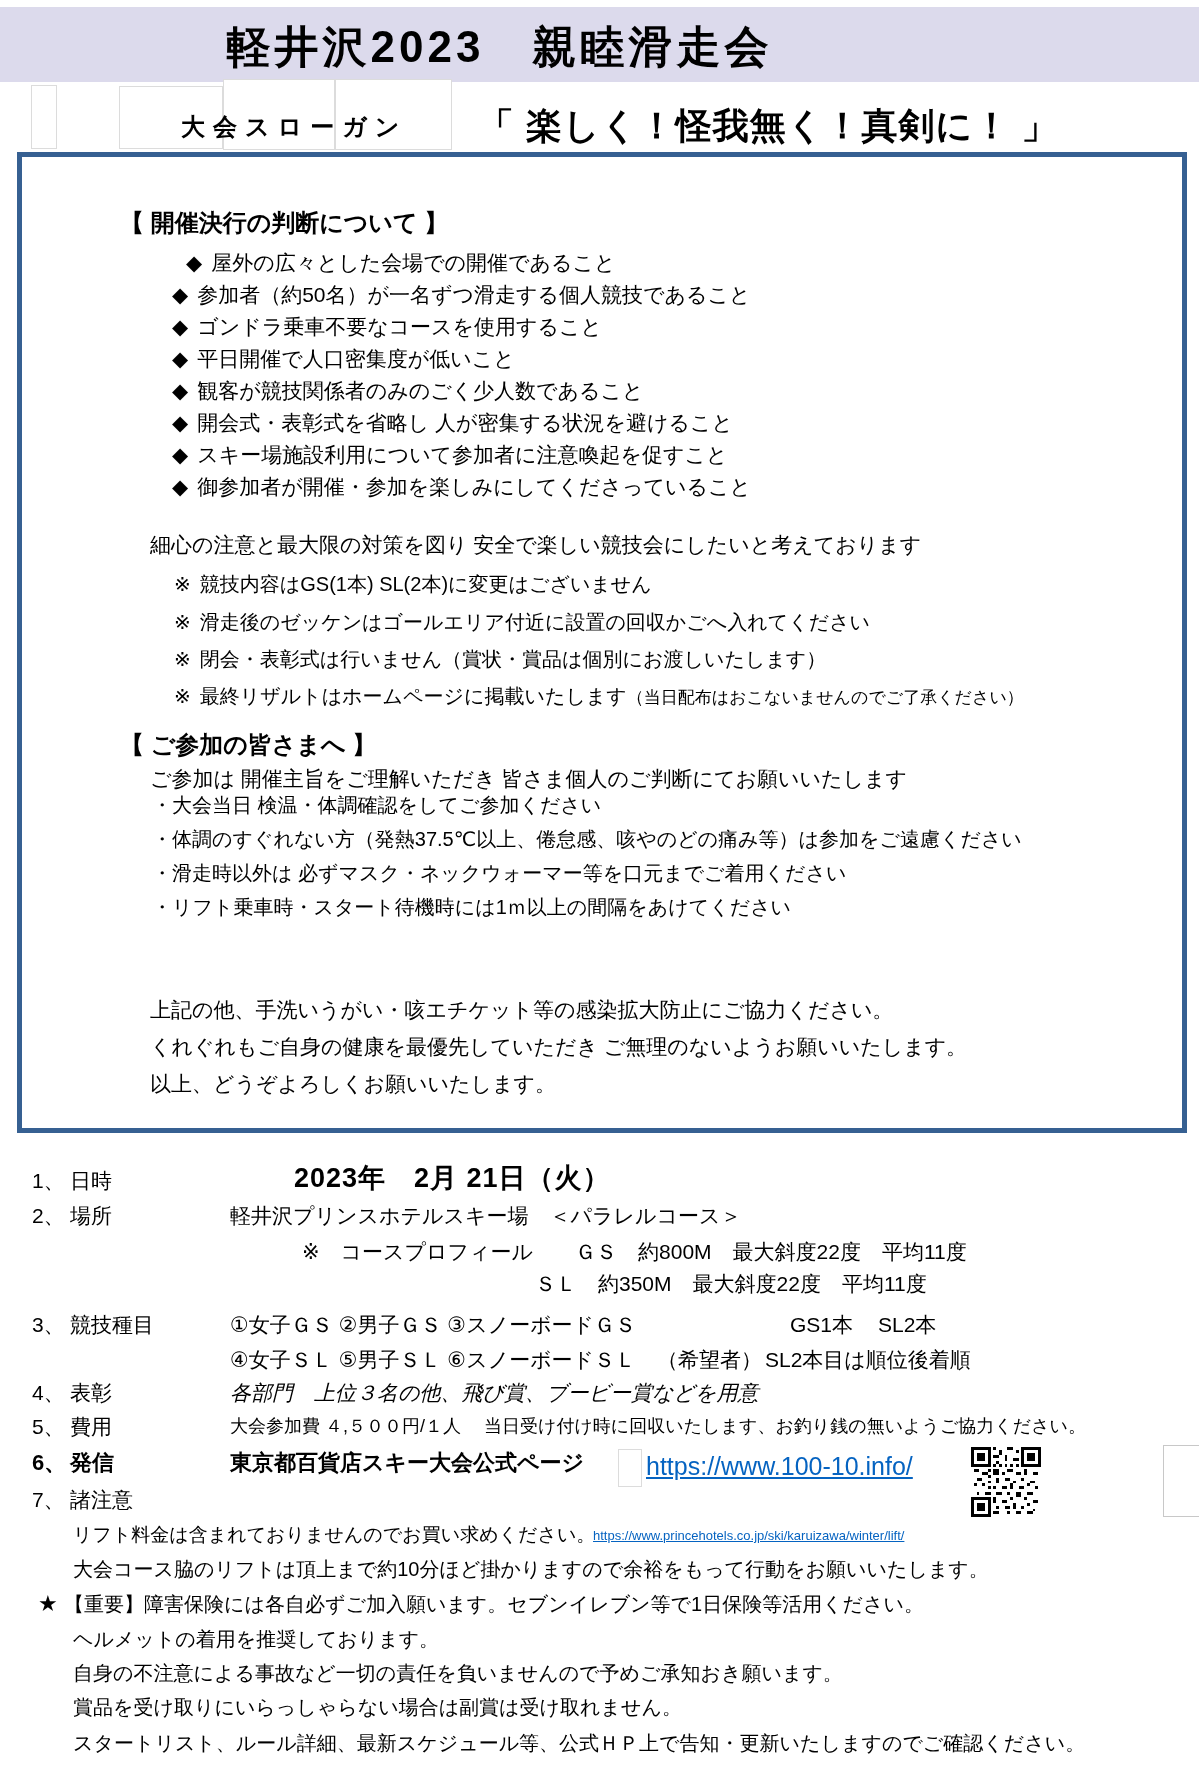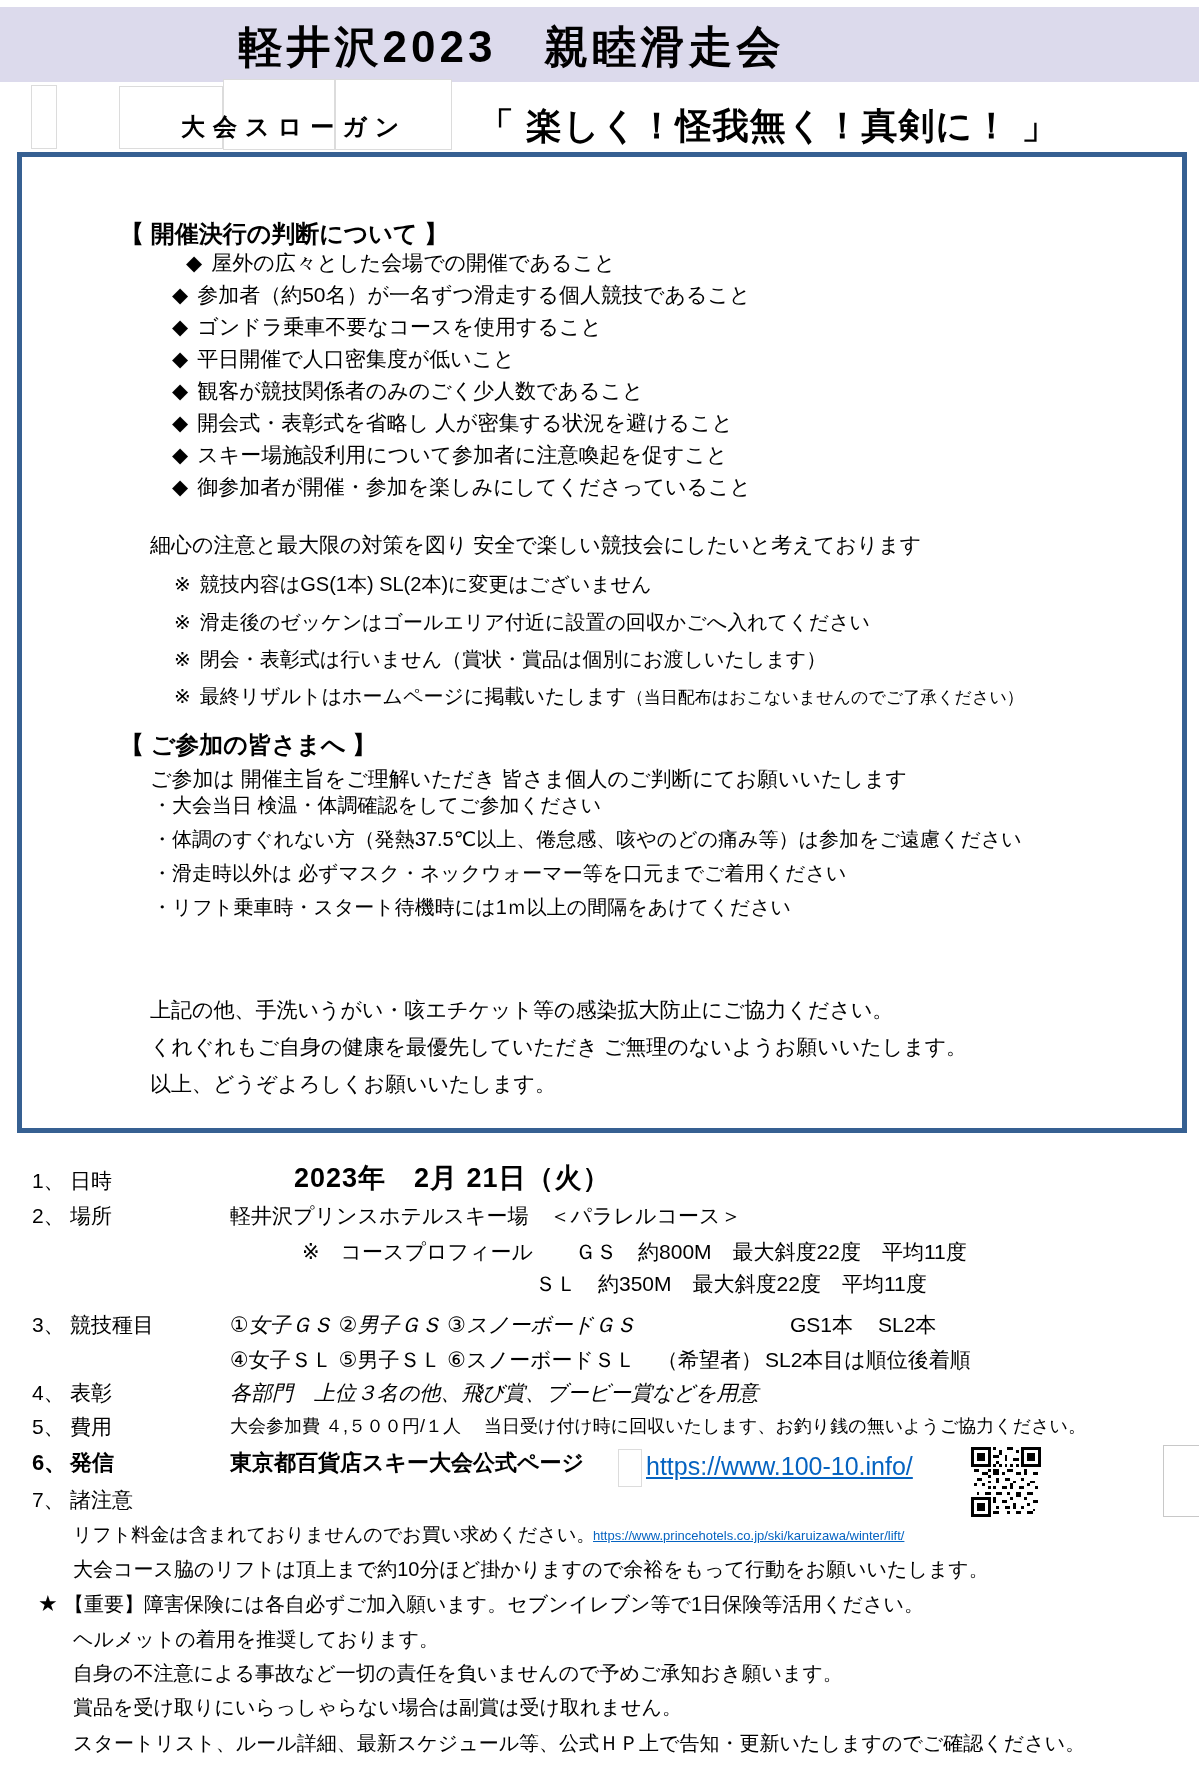--- a/index.html
+++ b/index.html
@@ -2,21 +2,21 @@
 <html><head>
 <meta charset="utf-8">
 <style>
   html,body{margin:0;padding:0;background:#fff;}
   #page{
     position:relative;width:1199px;height:1789px;background:#fff;overflow:hidden;
     font-family:"Liberation Sans","DejaVu Sans",sans-serif;color:#000;
   }
   .abs{position:absolute;white-space:nowrap;line-height:1.25;}
   .band{position:absolute;left:0;top:7px;width:1199px;height:75px;background:#dcdaec;}
-  .title{position:absolute;left:12px;top:18px;width:999px;text-align:center;
+  .title{position:absolute;left:0;top:18px;width:999px;text-align:center;
          font-size:44px;font-weight:bold;letter-spacing:4px;}
   .cell{position:absolute;background:#fff;border:1px solid #dcdcdc;box-sizing:border-box;}
   .slogan-label{font-size:24px;font-weight:bold;letter-spacing:8px;}
   .slogan-text{font-size:36px;font-weight:bold;letter-spacing:1px;}
   .main-box{position:absolute;left:17px;top:152px;width:1160px;height:971px;
             border:5px solid #366092;background:#fff;box-sizing:content-box;}
   .h1{font-size:24px;font-weight:bold;}
   .b21{font-size:21px;}
   .b20{font-size:20px;}
   .sub17{font-size:17px;}
@@ -43,21 +43,21 @@
   <div class="cell" style="left:31px;top:85px;width:26px;height:64px;"></div>
   <div class="cell" style="left:119px;top:86px;width:104px;height:63px;"></div>
   <div class="cell" style="left:223px;top:79px;width:112px;height:71px;"></div>
   <div class="cell" style="left:335px;top:79px;width:117px;height:71px;"></div>
 
   <div class="abs slogan-label" style="left:181px;top:112px;">大会スローガン</div>
   <div class="abs slogan-text" style="left:478px;top:103px;">「 楽しく！怪我無く！真剣に！ 」</div>
 
   <div class="main-box"></div>
 
-  <div class="abs h1" style="left:120px;top:208px;margin-top:11px;">【 開催決行の判断について 】</div>
+  <div class="abs h1" style="left:120px;top:208px;">【 開催決行の判断について 】</div>
 
   <div class="abs b21" style="left:162px;top:250px;margin-left:24px;"><span class="mark">◆</span><span>屋外の広々とした会場での開催であること</span></div>
   <div class="abs b21" style="left:172px;top:282px;"><span class="mark">◆</span><span>参加者（約50名）が一名ずつ滑走する個人競技であること</span></div>
   <div class="abs b21" style="left:172px;top:314px;"><span class="mark">◆</span><span>ゴンドラ乗車不要なコースを使用すること</span></div>
   <div class="abs b21" style="left:172px;top:346px;"><span class="mark">◆</span><span>平日開催で人口密集度が低いこと</span></div>
   <div class="abs b21" style="left:172px;top:378px;"><span class="mark">◆</span><span>観客が競技関係者のみのごく少人数であること</span></div>
   <div class="abs b21" style="left:172px;top:410px;"><span class="mark">◆</span><span>開会式・表彰式を省略し 人が密集する状況を避けること</span></div>
   <div class="abs b21" style="left:172px;top:442px;"><span class="mark">◆</span><span>スキー場施設利用について参加者に注意喚起を促すこと</span></div>
   <div class="abs b21" style="left:172px;top:474px;"><span class="mark">◆</span><span>御参加者が開催・参加を楽しみにしてくださっていること</span></div>
 
@@ -86,21 +86,21 @@
 
   <div class="abs num" style="left:32px;top:1203px;">2、</div>
   <div class="abs lbl" style="left:70px;top:1203px;">場所</div>
   <div class="abs val" style="left:230px;top:1203px;">軽井沢プリンスホテルスキー場　＜パラレルコース＞</div>
 
   <div class="abs val" style="left:302px;top:1239px;">※　コースプロフィール　　ＧＳ　約800M　最大斜度22度　平均11度</div>
   <div class="abs val" style="left:535px;top:1271px;">ＳＬ　約350M　最大斜度22度　平均11度</div>
 
   <div class="abs num" style="left:32px;top:1312px;">3、</div>
   <div class="abs lbl" style="left:70px;top:1312px;">競技種目</div>
-  <div class="abs val" style="left:230px;top:1312px;font-style:italic;">①女子ＧＳ ②男子ＧＳ ③スノーボードＧＳ</div>
+  <div class="abs val" style="left:230px;top:1312px;">①女子ＧＳ ②男子ＧＳ ③スノーボードＧＳ</div>
   <div class="abs val" style="left:790px;top:1312px;">GS1本</div>
   <div class="abs val" style="left:878px;top:1312px;">SL2本</div>
   <div class="abs val" style="left:230px;top:1347px;">④女子ＳＬ ⑤男子ＳＬ ⑥スノーボードＳＬ　（希望者）</div>
   <div class="abs val" style="left:765px;top:1347px;">SL2本目は順位後着順</div>
 
   <div class="abs num" style="left:32px;top:1380px;">4、</div>
   <div class="abs lbl" style="left:70px;top:1380px;">表彰</div>
   <div class="abs val" style="left:230px;top:1380px;font-style:italic;">各部門　上位３名の他、飛び賞、ブービー賞などを用意</div>
 
   <div class="abs num" style="left:32px;top:1414px;">5、</div>

